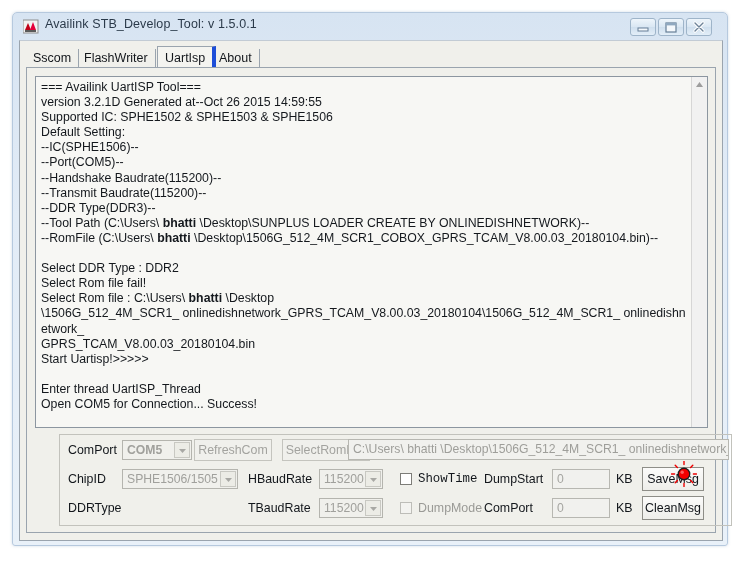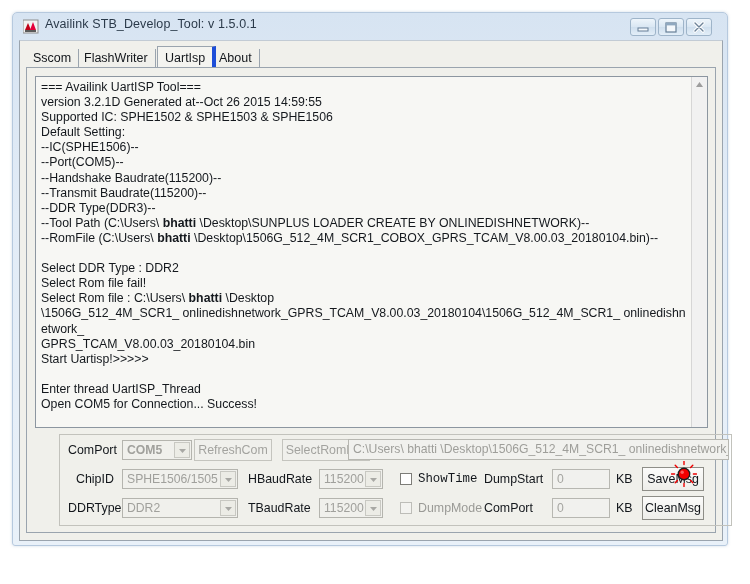--- a/index.html
+++ b/index.html
@@ -381,21 +381,21 @@
           </div>
 
           <div class="btn dim" style="left:134px; top:4px; width:78px; height:22px; line-height:21px;">RefreshCom</div>
 
           <div class="btn dim" style="left:222px; top:4px; width:88px; height:22px; line-height:21px;">SelectRomFile</div>
 
           <div id="path-box">
             <div class="tv">C:\Users\ bhatti \Desktop\1506G_512_4M_SCR1_ onlinedishnetwork_GPRS_</div>
           </div>
 
-          <div class="lbl" style="left:16px; top:37px;text-align:center;">ChipID</div>
+          <div class="lbl" style="left:8px; top:37px;text-align:center;">ChipID</div>
 
           <div class="combo" style="left:62px; top:34px; width:116px;">
             <div class="cv">SPHE1506/1505</div>
             <div class="arrowbox">
               <svg width="7" height="4" viewBox="0 0 7 4">
                   <path d="M0 0 L7 0 L3.5 4 Z" fill="#a8a8a4"></path>
                 </svg>
             </div>
           </div>
 
@@ -417,28 +417,20 @@
 
           <div class="txtbox" style="left:492px; top:34px; width:58px;">
             <div class="tv">0</div>
           </div>
           <div class="lbl" style="left:556px; top:37px;">KB</div>
 
           <div class="btn" style="left:582px; top:32px; width:62px; height:24px; line-height:23px;">SaveMsg</div>
 
           <div class="lbl" style="left:8px; top:66px;">DDRType</div>
 
-          <div class="combo" style="left:62px; top:63px; width:116px;">
-            <div class="cv">DDR2</div>
-            <div class="arrowbox">
-              <svg width="7" height="4" viewBox="0 0 7 4">
-                  <path d="M0 0 L7 0 L3.5 4 Z" fill="#a8a8a4"></path>
-                </svg>
-            </div>
-          </div>
 
           <div class="lbl" style="left:188px; top:66px;">TBaudRate</div>
 
           <div class="combo" style="left:259px; top:63px; width:64px;">
             <div class="cv">115200</div>
             <div class="arrowbox">
               <svg width="7" height="4" viewBox="0 0 7 4">
                   <path d="M0 0 L7 0 L3.5 4 Z" fill="#a8a8a4"></path>
                 </svg>
             </div>

